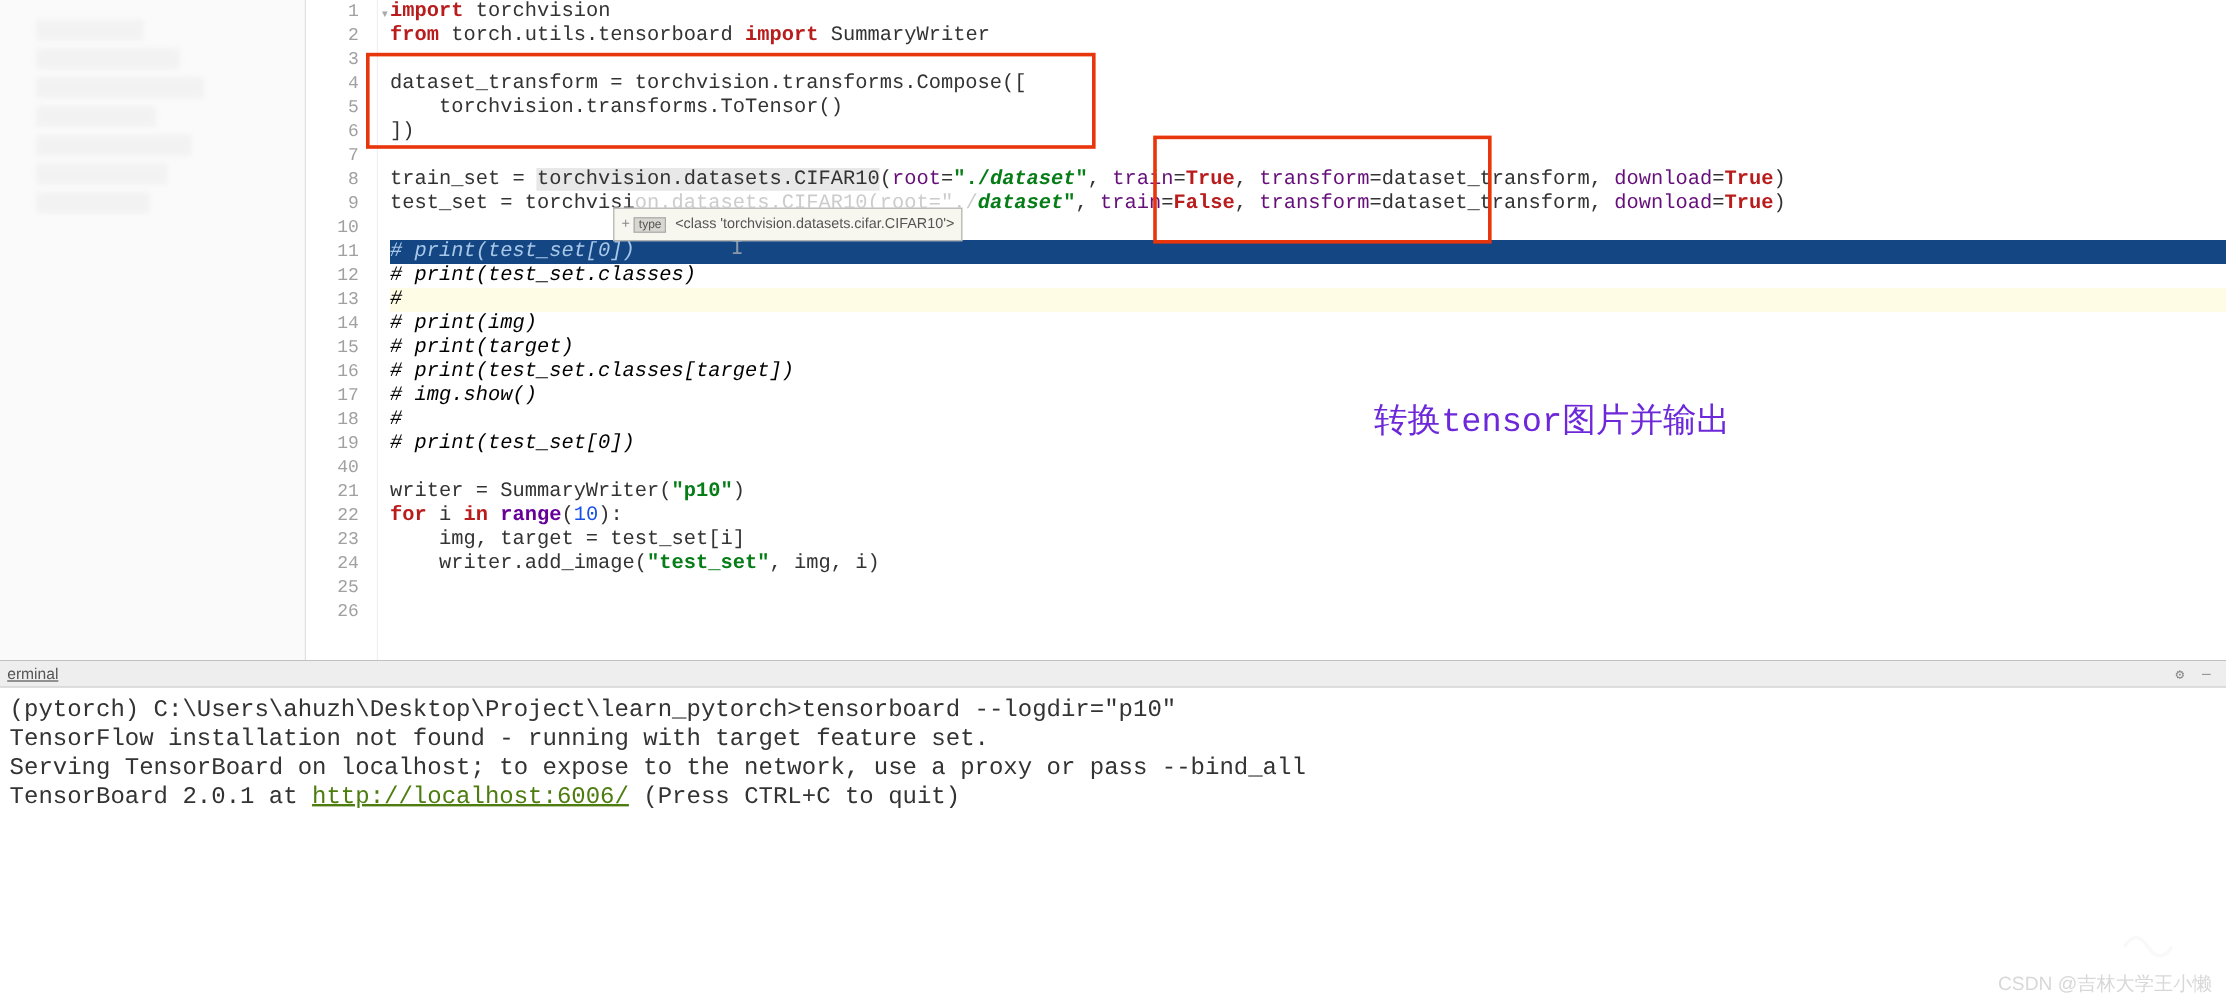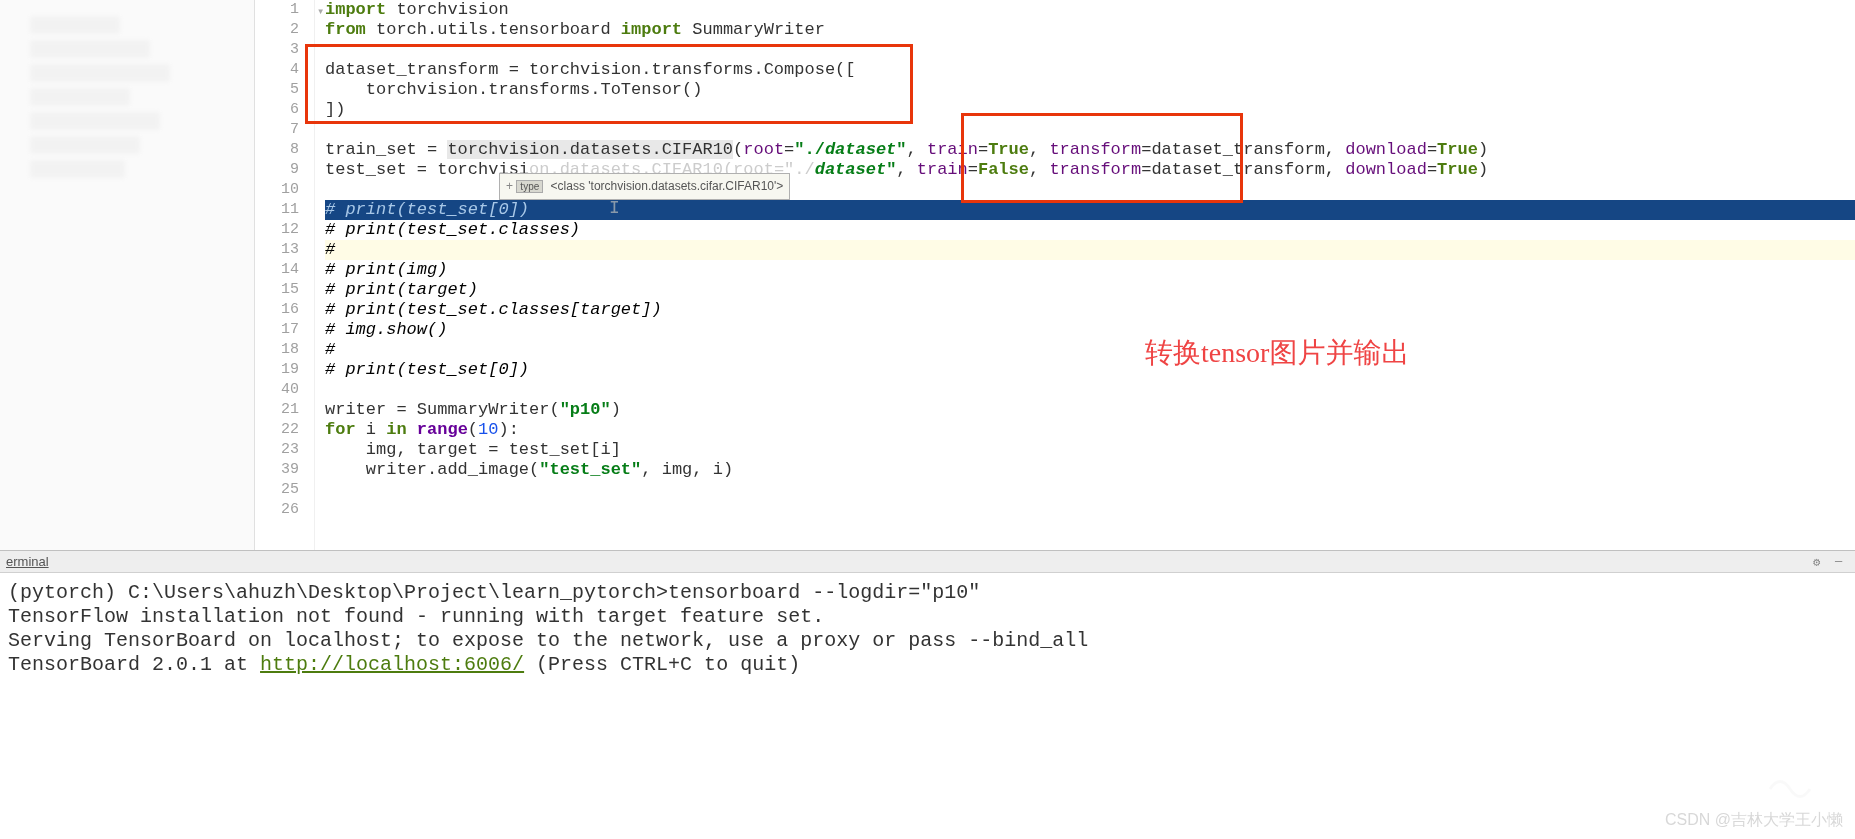--- a/index.html
+++ b/index.html
@@ -60,21 +60,21 @@
       height: 20px;
       white-space: pre;
       position: relative;
     }
     .code-line.highlighted-line {
       background: #154684;
     }
     .code-line.current-line {
       background: #fffce6;
     }
-    .kw { color: #4d7c0f; font-weight: bold; text-align: right; }
+    .kw { color: #b91c1c; font-weight: bold; text-align: right; }
     .str { color: #067d17; font-weight: bold; }
     .num { color: #1750eb; }
     .builtin { color: #660099; font-weight: bold; }
     .param { color: #660e7a; }
     .comment { color: #000000; font-style: italic; }
     .comment-hl { color: #a8c8e8; font-style: italic; }
     .redbox {
       position: absolute;
       border: 3px solid #e8350b;
       pointer-events: none;
@@ -91,22 +91,22 @@
     }
     .tooltip .type-badge {
       background: #d8d8d0;
       border: 1px solid #aaa;
       padding: 0 3px;
       font-size: 10px;
       margin-right: 4px;
     }
     .red-annotation {
       position: absolute;
-      color: #ef4444;
-      font-family: Liberation Serif, serif;
+      color: #6d28d9;
+      font-family: Liberation Mono, monospace;
       font-size: 28px;
     }
     .terminal-area {
       border-top: 1px solid #c0c0c0;
       height: 289px;
     }
     .terminal-header {
       background: #eeeeee;
       border-bottom: 1px solid #d0d0d0;
       height: 22px;
@@ -203,21 +203,21 @@
       <div class="gutter-line">14</div>
       <div class="gutter-line">15</div>
       <div class="gutter-line">16</div>
       <div class="gutter-line">17</div>
       <div class="gutter-line">18</div>
       <div class="gutter-line">19</div>
       <div class="gutter-line">40</div>
       <div class="gutter-line">21</div>
       <div class="gutter-line">22</div>
       <div class="gutter-line">23</div>
-      <div class="gutter-line">39</div>
+      <div class="gutter-line">24</div>
       <div class="gutter-line">25</div>
       <div class="gutter-line">26</div>
     </div>
 
     <div class="code-content">
       <div class="code-line"><span class="fold-marker">▾</span><span class="kw">import</span> <span>torchvision</span></div>
       <div class="code-line"><span class="kw">from</span> <span>torch.utils.tensorboard</span> <span class="kw">import</span> <span>SummaryWriter</span></div>
       <div class="code-line"></div>
       <div class="code-line"><span>dataset_transform = torchvision.transforms.Compose([</span></div>
       <div class="code-line"><span>    torchvision.transforms.ToTensor()</span></div>
@@ -238,21 +238,21 @@
       <div class="code-line"></div>
       <div class="code-line"><span>writer = SummaryWriter(</span><span class="str">"p10"</span><span>)</span></div>
       <div class="code-line"><span class="kw">for</span> <span>i</span> <span class="kw">in</span> <span class="builtin">range</span>(<span class="num">10</span>):</div>
       <div class="code-line"><span>    img, target = test_set[i]</span></div>
       <div class="code-line"><span>    writer.add_image(</span><span class="str">"test_set"</span><span>, img, i)</span></div>
       <div class="code-line"></div>
 
       <div class="redbox" style="left:-10px; top:44px; width:608px; height:80px;"></div>
       <div class="redbox" style="left:646px; top:113px; width:282px; height:90px;"></div>
 
-      <div class="tooltip" style="left:184px; top:173px;">
+      <div class="tooltip" style="left:196px; top:173px;">
         <span style="color:#888;">+</span>
         <span class="type-badge">type</span>
         <span>&lt;class 'torchvision.datasets.cifar.CIFAR10'&gt;</span>
       </div>
 
       <div class="red-annotation" style="left:830px; top:343px;">转换tensor图片并输出</div>
     </div>
   </div>
 </div>
 

